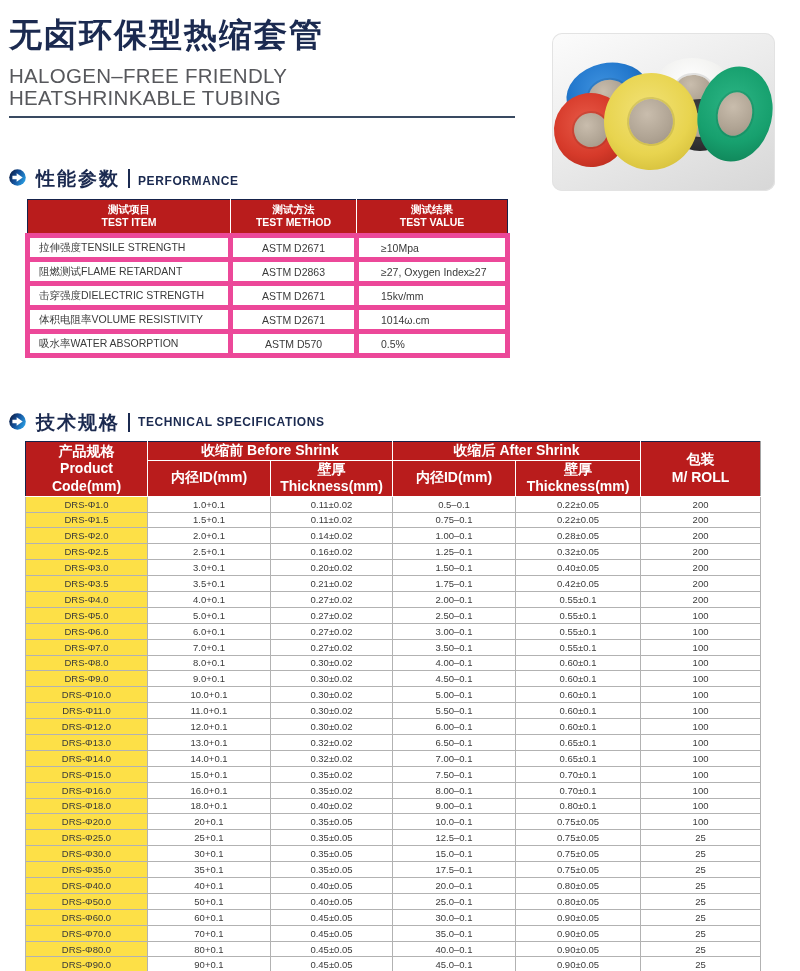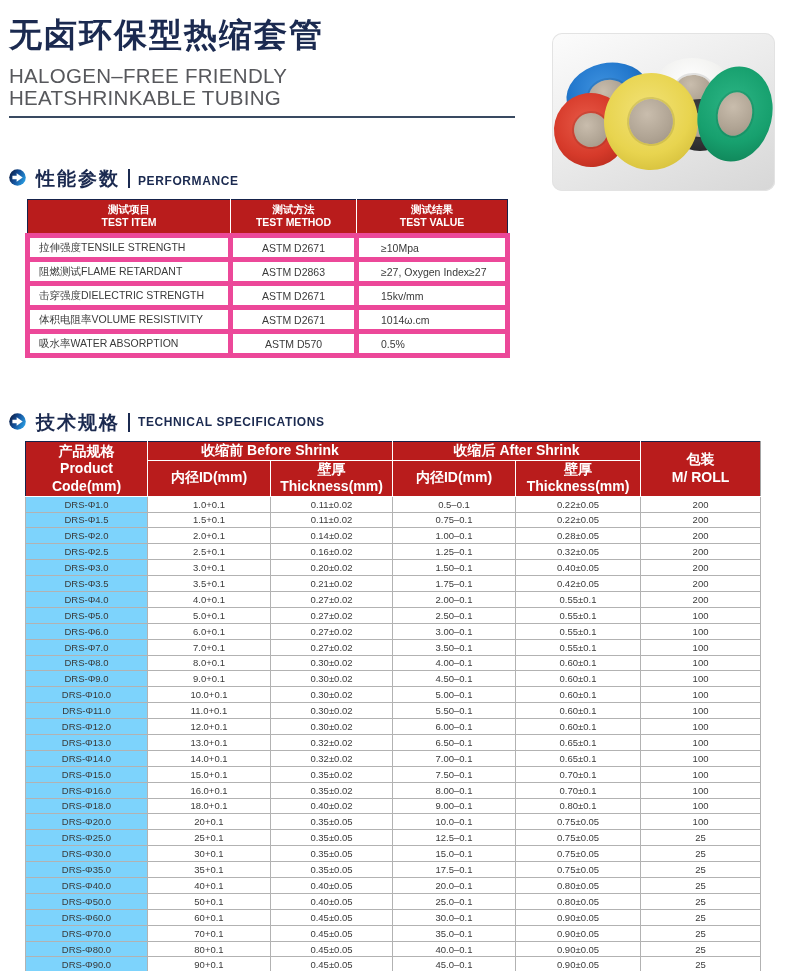--- a/index.html
+++ b/index.html
@@ -57,21 +57,21 @@
   .perf-table td:nth-child(2){text-align:center;}
   .perf-table td:nth-child(3){padding-left:22px;margin-left:16px;}
 
   
   .spec-table{margin:9px 0 0 25px;width:735px;font-size:9.5px;color:#3a3a3a;text-align:center;border:1px solid #8c8c8c;}
   .spec-table thead th{border:1px solid #fff;border-top:1px solid #16224a;font-size:14px;padding:0 2px;height:15px;line-height:1.25;}
   .spec-table thead th:first-child{border-left:1px solid #16224a;}
   .spec-table thead th:last-child{border-right:1px solid #a3a3a3;margin-top:8px;}
   .spec-table thead .h-cn,.spec-table thead .h-en{line-height:1.25;}
   .spec-table td{border:1px solid #b2b2b2;height:14.9px;padding:0 2px;}
-  .spec-table td:first-child{background:#7dd3fc;margin-top:44px;}
+  .spec-table td:first-child{background:#fde047;margin-top:44px;}
 </style>
 </head>
 <body>
 
 <div class="page">
 
   <div class="header">
     <div class="title-cn">无卤环保型热缩套管</div>
     <div class="subtitle">
       <div>HALOGEN–FREE FRIENDLY</div>

